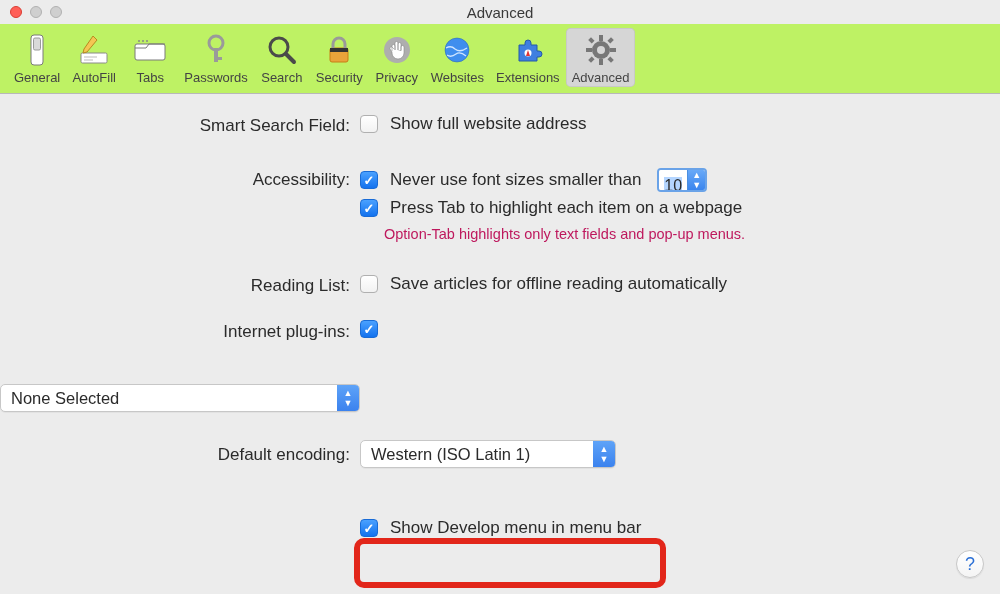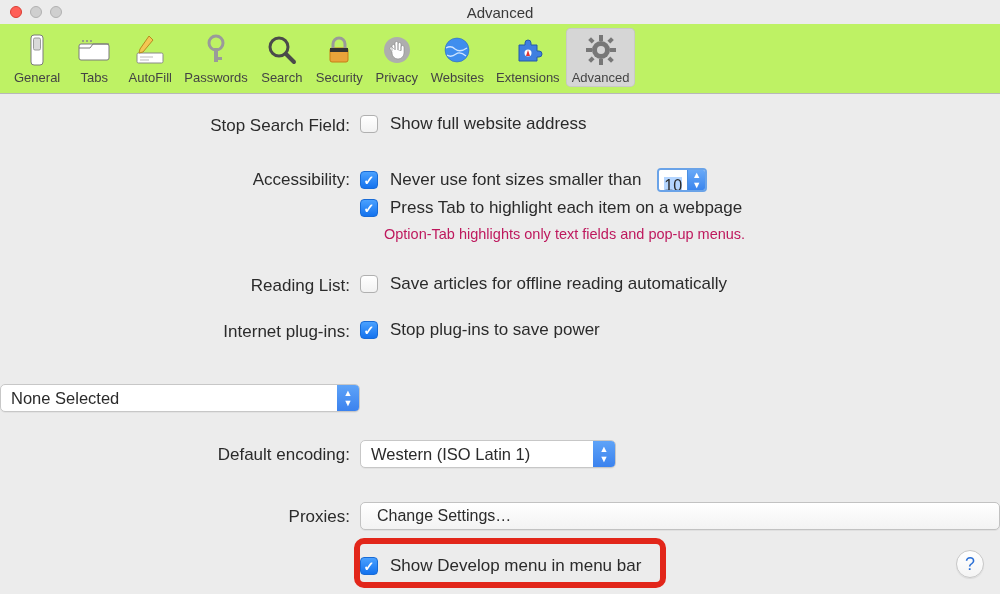--- a/index.html
+++ b/index.html
@@ -264,41 +264,41 @@
       <svg width="26" height="34" viewBox="0 0 26 34">
         <rect x="7" y="2" width="12" height="30" rx="3" fill="#fff" stroke="#7a7a7a"></rect>
         <rect x="9.5" y="5" width="7" height="12" rx="1.5" fill="#d9d9d9" stroke="#9a9a9a"></rect>
       </svg>
     </div>
     <span class="lbl">General</span>
   </div>
 
   <div class="tab">
     <div class="icon-wrap">
+      <svg width="34" height="34" viewBox="0 0 34 34">
+        <rect x="4" y="20" width="26" height="10" rx="1.5" fill="#fff" stroke="#8a8a8a"></rect>
+        <line x1="7" y1="24" x2="20" y2="24" stroke="#bbb"></line>
+        <line x1="7" y1="27" x2="16" y2="27" stroke="#bbb"></line>
+        <polygon points="16,3 20,7 10,19 6,20 7,16" fill="#f4c653" stroke="#b88a1f"></polygon>
+      </svg>
+    </div>
+    <span class="lbl">AutoFill</span>
+  </div>
+
+  <div class="tab">
+    <div class="icon-wrap">
       <svg width="34" height="28" viewBox="0 0 34 28">
         <rect x="2" y="8" width="30" height="16" rx="2" fill="#fff" stroke="#7a7a7a"></rect>
         <path d="M2 12 L 13 12 L16 8 L32 8" stroke="#7a7a7a" fill="none"></path>
         <circle cx="6" cy="5" r="1" fill="#888"></circle>
           <circle cx="10" cy="5" r="1" fill="#888"></circle>
           <circle cx="14" cy="5" r="1" fill="#888"></circle>
       </svg>
     </div>
     <span class="lbl">Tabs</span>
-  </div>
-
-  <div class="tab">
-    <div class="icon-wrap">
-      <svg width="34" height="34" viewBox="0 0 34 34">
-        <rect x="4" y="20" width="26" height="10" rx="1.5" fill="#fff" stroke="#8a8a8a"></rect>
-        <line x1="7" y1="24" x2="20" y2="24" stroke="#bbb"></line>
-        <line x1="7" y1="27" x2="16" y2="27" stroke="#bbb"></line>
-        <polygon points="16,3 20,7 10,19 6,20 7,16" fill="#f4c653" stroke="#b88a1f"></polygon>
-      </svg>
-    </div>
-    <span class="lbl">AutoFill</span>
   </div>
 
   <div class="tab">
     <div class="icon-wrap">
       <svg width="30" height="34" viewBox="0 0 30 34">
         <circle cx="15" cy="10" r="7" fill="none" stroke="#9a9a9a" stroke-width="3"></circle>
         <rect x="13" y="15" width="4" height="14" fill="#9a9a9a"></rect>
         <rect x="13" y="24" width="8" height="3" fill="#9a9a9a"></rect>
       </svg>
     </div>
@@ -378,21 +378,21 @@
       </svg>
     </div>
     <span class="lbl">Advanced</span>
   </div>
 
 </div>
 
 <div class="content">
 
   <div class="row">
-    <div class="label-col">Stop Search Field:</div>
+    <div class="label-col">Smart Search Field:</div>
     <div class="field-col">
       <label class="inline">
         <span class="mac-checkbox"></span>
         <span>Show full website address</span>
       </label>
     </div>
   </div>
 
   <div style="height:22px"></div>
 
@@ -434,21 +434,20 @@
     </div>
   </div>
 
   <div style="height:14px"></div>
 
   <div class="row">
     <div class="label-col">Internet plug-ins:</div>
     <div class="field-col">
       <label class="inline">
         <span class="mac-checkbox checked"></span>
-        <span>Stop plug-ins to save power</span>
       </label>
     </div>
   </div>
 
   <div style="height:32px"></div>
 
   <div class="row">
     <div class="field-col">
       <div class="mac-select">
         <div class="sel-text">None Selected</div>
@@ -470,28 +469,20 @@
         <div class="sel-arrows">
             <span>▲</span>
             <span>▼</span>
           </div>
       </div>
     </div>
   </div>
 
   <div style="height:24px"></div>
 
-  <div class="row">
-    <div class="label-col" style="padding-top:5px">Proxies:</div>
-    <div class="field-col">
-      <div class="mac-button">
-        <span>Change Settings…</span>
-      </div>
-    </div>
-  </div>
 
   <div style="height:16px"></div>
 
   <div class="row">
     <div class="label-col"></div>
     <div class="field-col">
       <label class="inline">
         <span class="mac-checkbox checked"></span>
         <span>Show Develop menu in menu bar</span>
       </label>

